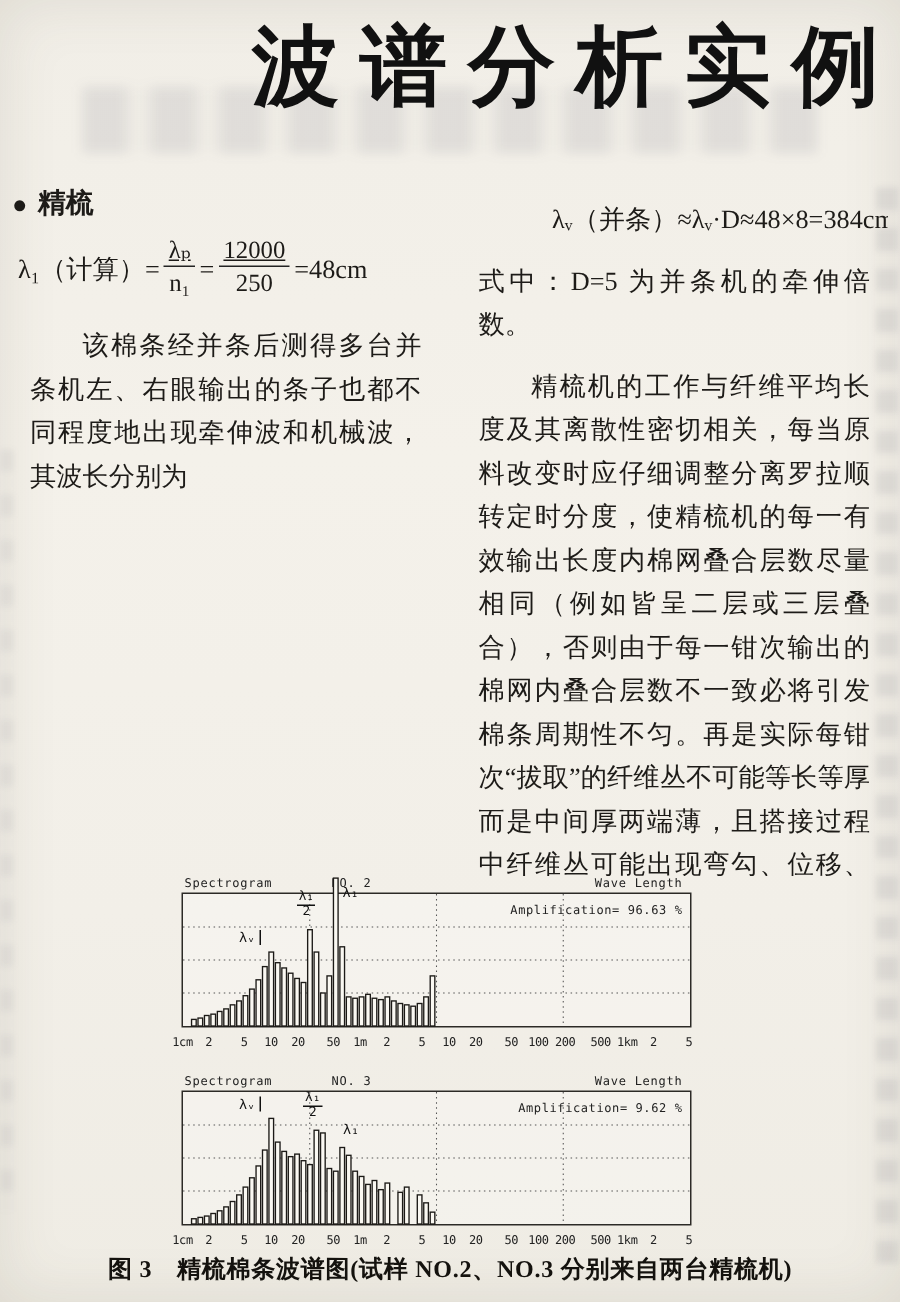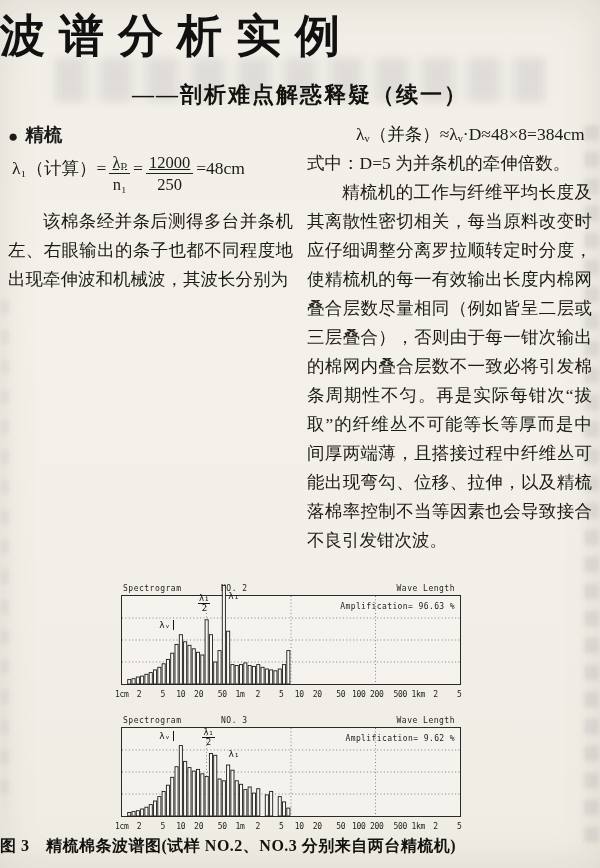--- a/index.html
+++ b/index.html
@@ -16,44 +16,44 @@
     background:repeating-linear-gradient(90deg,rgba(70,72,95,.10) 0 30px,rgba(70,72,95,.02) 30px 46px);
     filter:blur(4px);}
   .ghost-right{top:125px;bottom:25px;right:1px;width:15px;
     background:repeating-linear-gradient(180deg,rgba(70,72,95,.10) 0 15px,rgba(70,72,95,.01) 15px 27px);
     filter:blur(2px);}
   .ghost-left{top:300px;bottom:60px;left:0;width:9px;
     background:repeating-linear-gradient(180deg,rgba(70,72,95,.07) 0 14px,rgba(70,72,95,.01) 14px 30px);
     filter:blur(2px);}
 
   .title{
-    position:absolute;top:6px;left:0;right:0;text-align:left;
+    position:absolute;top:6px;left:0;right:0;text-align:right;
     font-family:"Liberation Sans","DejaVu Sans",sans-serif;
-    font-weight:900;font-size:45px;letter-spacing:14px;color:#111;
+    font-weight:900;font-size:58px;letter-spacing:14px;color:#111;
   }
   .subtitle{
     position:absolute;top:80px;left:0;right:0;text-align:center;
     font-weight:700;font-size:22px;letter-spacing:2px;color:#15130f;
   }
   .columns{
     position:absolute;top:120px;left:8px;width:584px;height:464px;
     display:flex;gap:14px;
   }
   .col{width:285px;font-size:17.5px;line-height:29px;text-align:justify;overflow:hidden;}
-  .col p{margin:0;text-indent:2em;}
+  .col p{margin:12px;text-indent:2em;}
   .col p.noindent{text-indent:0;}
   .sec-head{
     font-family:"Liberation Sans","DejaVu Sans",sans-serif;
     font-weight:700;font-size:18.5px;line-height:30px;text-indent:0;
     display:flex;align-items:center;gap:7px;
   }
   .bullet{font-size:17px;line-height:1;transform:translateY(1px);}
   .fline{margin:0;padding-left:14px;text-indent:0;white-space:nowrap;}
   .formula-tall{
-    display:flex;align-items:flex-start;margin:4px 0 3px;padding-left:4px;
+    display:flex;align-items:center;margin:4px 0 3px;padding-left:4px;
     font-size:17.5px;height:50px;
   }
   .frac{display:inline-flex;flex-direction:column;align-items:center;
     font-size:16.5px;line-height:1.2;margin:0 3px;transform:translateY(-1px);}
   .frac .fn{border-bottom:1.5px solid #222;padding:0 3px 0;text-decoration:underline;}
   .frac .fd{padding-top:1px;}
 
   
   .figure{position:absolute;top:584px;left:121px;width:370px;}
   .chart{margin-bottom:19px;}
@@ -80,35 +80,34 @@
   .ann.tickm::after{content:"";display:inline-block;height:10px;width:0;
     border-left:1.2px solid #111;margin-left:3px;vertical-align:-2px;}
   .ann .fr{display:inline-flex;flex-direction:column;align-items:center;font-size:8.5px;line-height:1.1;}
   .ann .fr .fn{border-bottom:1px solid #111;padding:0 1px 0;}
   .chart-ticks{
     position:relative;width:338px;height:11px;margin-top:1px;
     font-family:"DejaVu Sans Mono",monospace;font-size:8px;color:#222;
   }
   .chart-ticks span{position:absolute;top:4px;transform:translateX(-45%);letter-spacing:-.3px;}
   .caption{
-    position:absolute;top:836px;left:0;right:0;text-align:left;
+    position:absolute;top:836px;left:0;right:0;text-align:center;
     font-size:16px;letter-spacing:.5px;color:#14120e;font-weight:600;
   }
 </style>
 </head>
 <body>
 
 <div class="page">
 
   <div class="ghost ghost-title"></div>
   <div class="ghost ghost-right"></div>
   <div class="ghost ghost-left"></div>
 
   <div class="title">波谱分析实例</div>
-  <div class="subtitle">——剖析难点解惑释疑（续一）</div>
 
   <div class="columns">
     <div class="col">
       <div class="sec-head">
         <span class="bullet">●</span>
         <span>精梳</span>
       </div>
       <div class="formula-tall">
         <span>λ₁（计算）=</span>
         <span class="frac">

